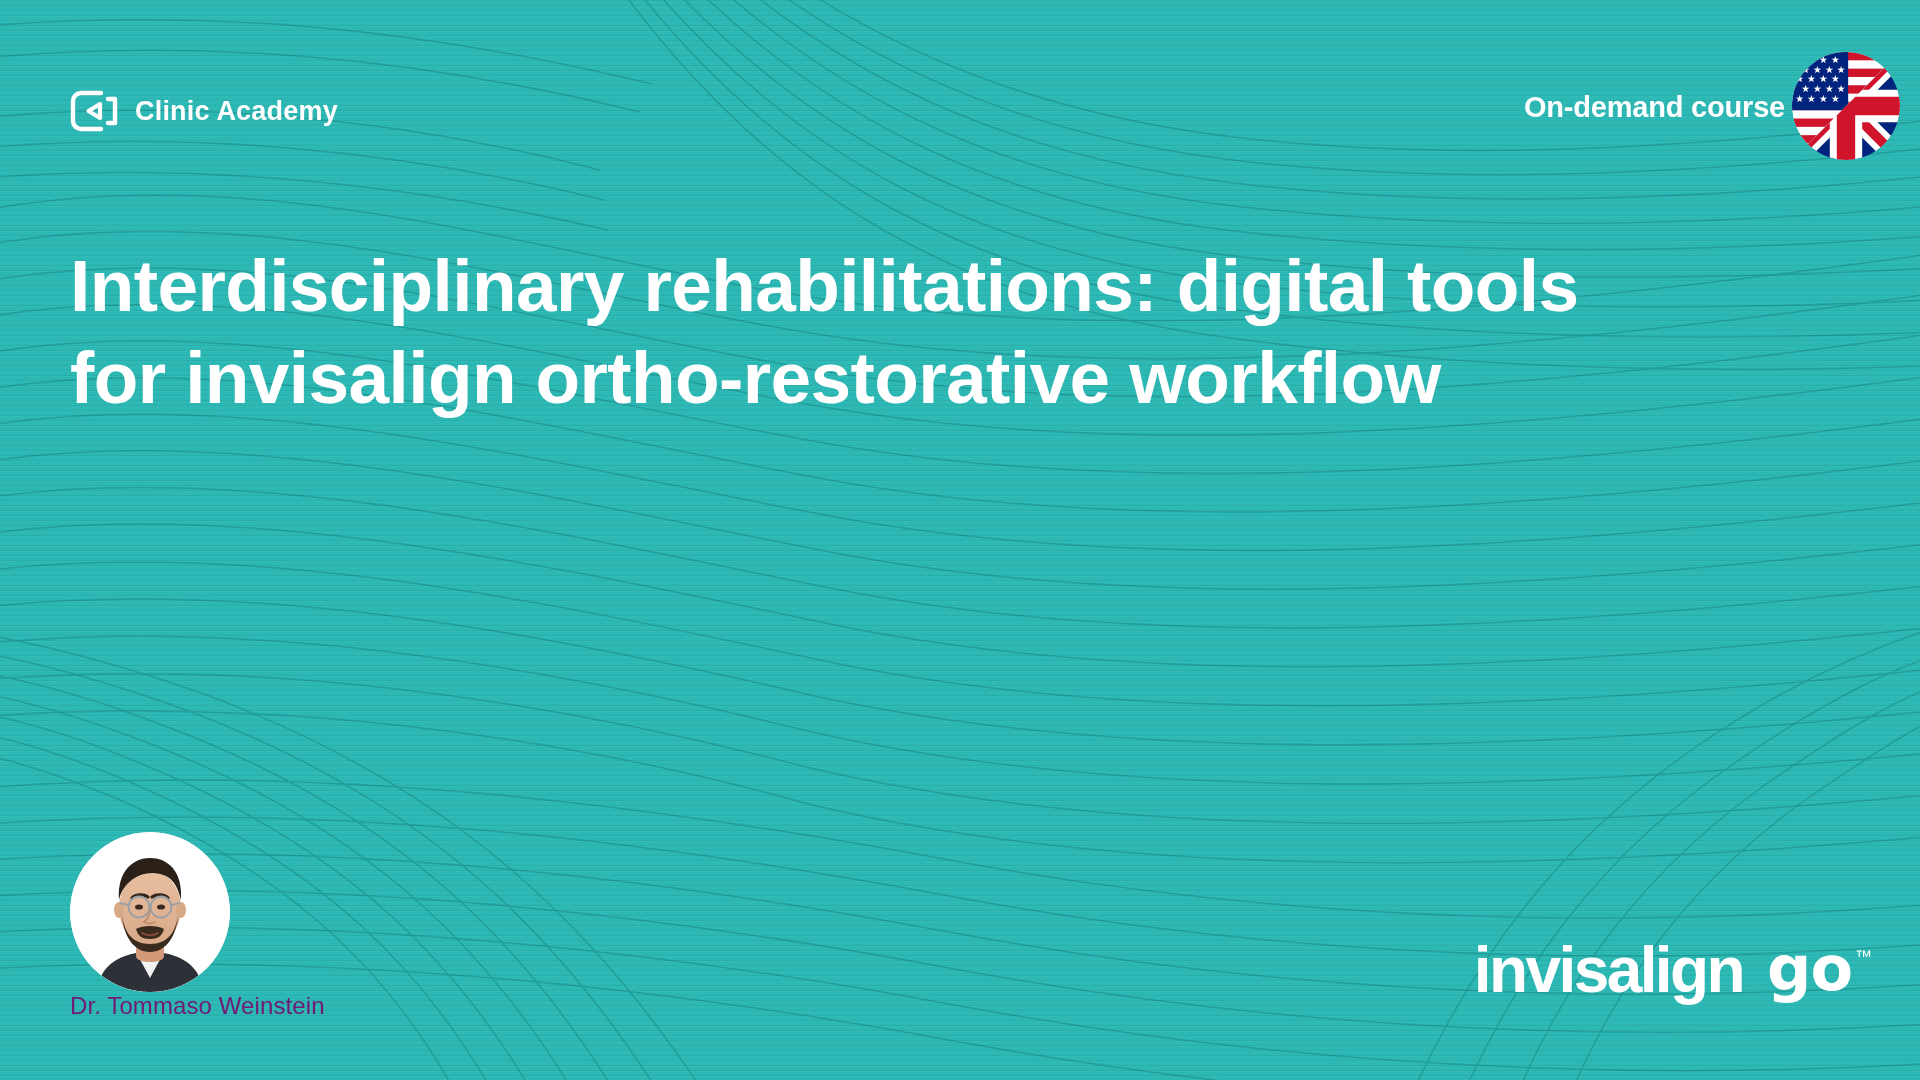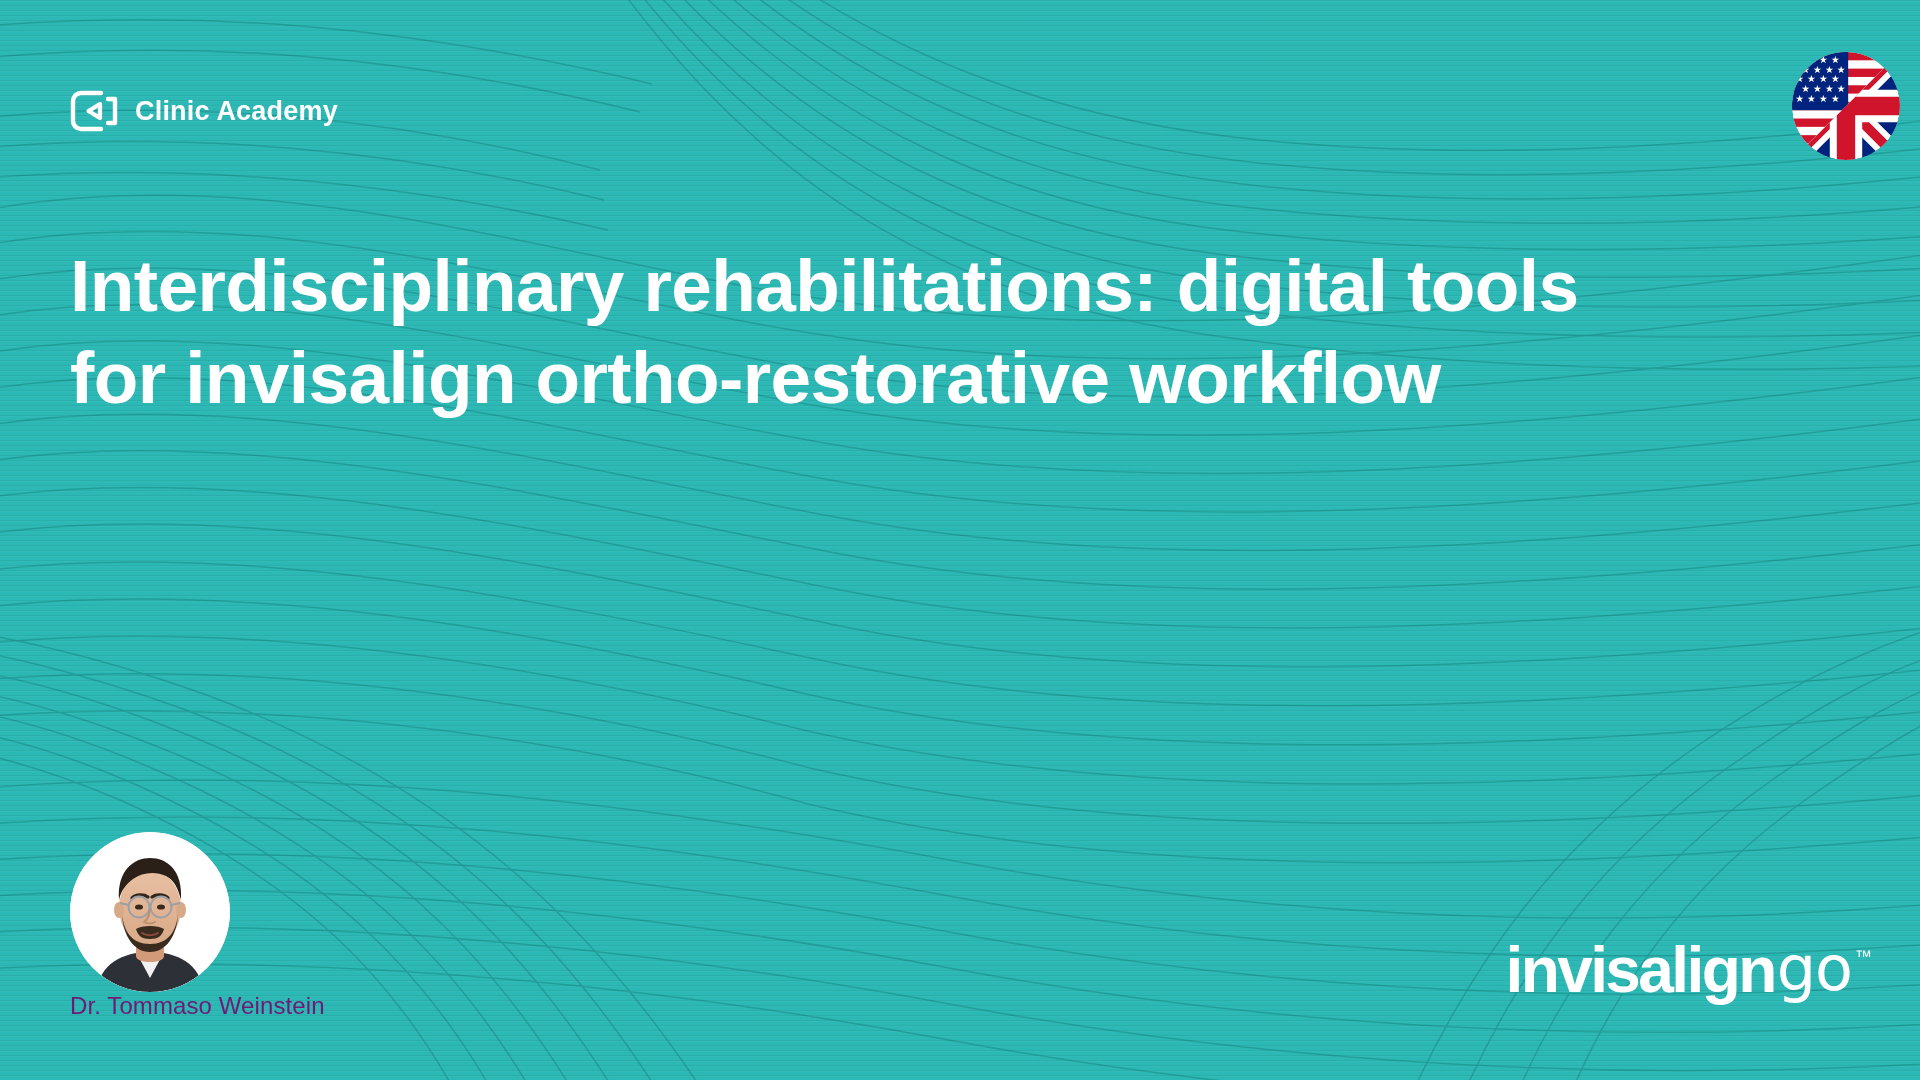--- a/index.html
+++ b/index.html
@@ -97,22 +97,22 @@
   
   #product-logo{
     position:absolute; right:48px; bottom:78px;
     display:flex; align-items:flex-start;
     color:#ffffff; z-index:5;
   }
   #product-logo .pl-main{
     font-size:64px; font-weight:bold; letter-spacing:-2.6px; line-height:1;
   }
   #product-logo .pl-sub{
-    font-size:62px; font-weight:400; letter-spacing:-1px; line-height:1;
-    margin-left:2px; font-family:"DejaVu Sans",sans-serif;
+    font-size:62px; font-weight:700; letter-spacing:-1px; line-height:1;
+    margin-left:24px; font-family:"DejaVu Sans",sans-serif;
   }
   #product-logo .pl-tm{
     font-size:17px; font-weight:normal; line-height:1;
     margin-left:3px; align-self:flex-start; position:relative; top:10px;
   }
 </style>
 </head>
 <body>
 
 <div id="bg-root">
@@ -189,20 +189,21 @@
 
       <path d="M31 3 H11 A8 8 0 0 0 3 11 V31 A8 8 0 0 0 11 39 H31" fill="none" stroke="#ffffff" stroke-width="4.4" stroke-linecap="round"></path>
 
       <path d="M30 14 L18.5 21 L30 28 Z" fill="none" stroke="#ffffff" stroke-width="4.2" stroke-linejoin="round"></path>
 
       <path d="M38 9 H45 V33 H38" fill="none" stroke="#ffffff" stroke-width="4.4" stroke-linecap="round" stroke-linejoin="round"></path>
     </svg>
     <span id="brand-name">Clinic Academy</span>
   </div>
 
+  <div id="course-type">On-demand course</div>
 
   <svg id="flag" viewBox="0 0 100 100" aria-hidden="true">
     <defs>
       <clipPath id="flagCircle">
           <circle cx="50" cy="50" r="50"></circle>
         </clipPath>
       <clipPath id="usHalf">
           <path d="M0,0 H100 L0,100 Z"></path>
         </clipPath>
       <clipPath id="ukHalf">

